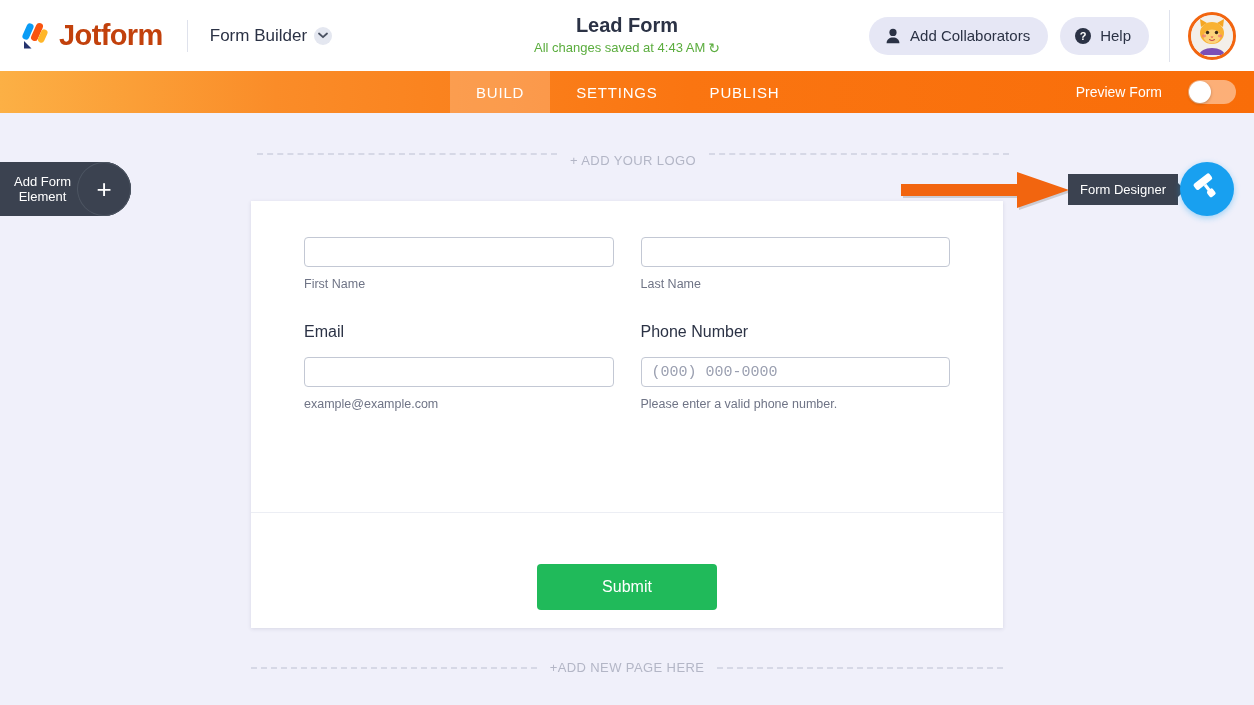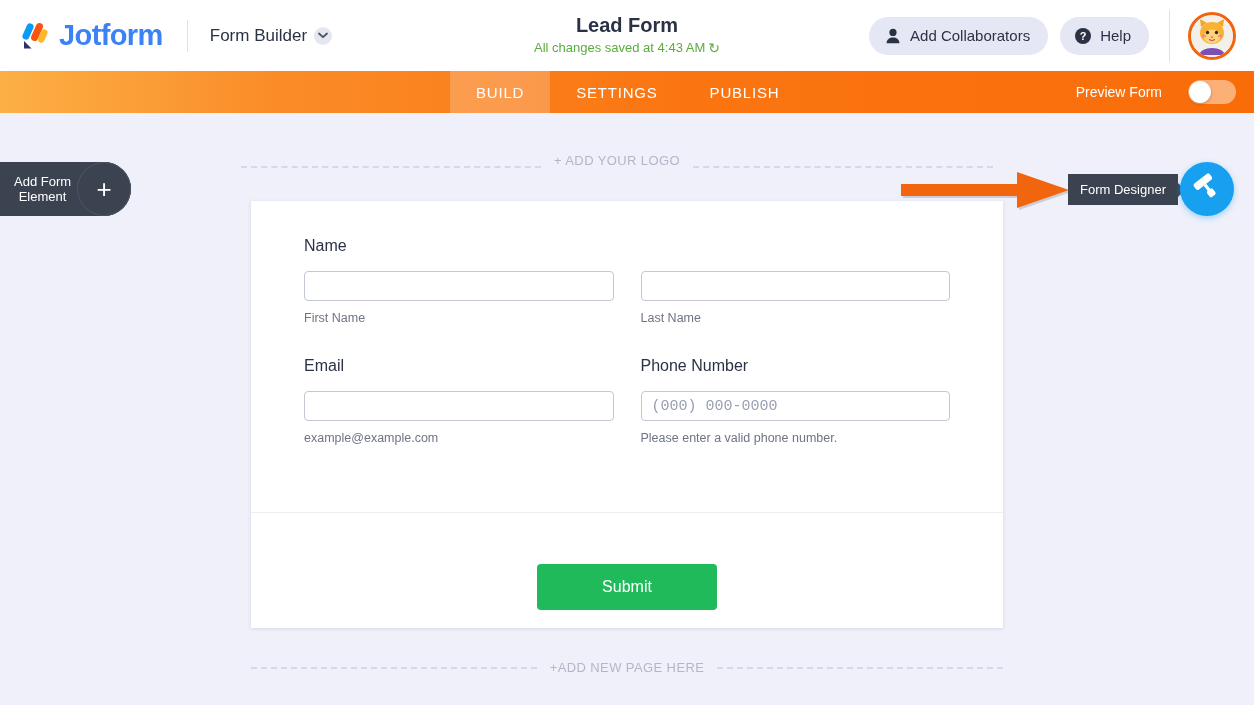--- a/index.html
+++ b/index.html
@@ -12,21 +12,21 @@
   .app { position: relative; width: 1254px; height: 705px; background: #f0f0fa; }
 
   
   .header {
     position: absolute; top: 0; left: 0; width: 1254px; height: 71px;
     background: #ffffff; display: flex; align-items: center;
   }
   .logo-block { display: flex; align-items: center; padding-left: 20px; }
   .logo-mark { width: 30px; height: 30px; position: relative; margin-right: 9px; }
   .logo-word {
-    font-size: 29px; font-weight: bold; color: #3b82f6;
+    font-size: 29px; font-weight: bold; color: #c2410c;
     letter-spacing: -0.6px;
   }
   .hdr-divider {
     width: 1px; height: 32px; background: #dfe2ec; margin: 0 22px 0 24px;
   }
   .form-builder-wrap { display: flex; align-items: center; gap: 7px; }
   .form-builder-label { font-size: 17px; color: #2b3245; }
   .chev-circle {
     width: 18px; height: 18px; border-radius: 50%; background: #e4e7f0;
     display: flex; align-items: center; justify-content: center;
@@ -109,22 +109,22 @@
   }
   .add-circle {
     width: 54px; height: 54px; border-radius: 50%; background: #3b4250;
     display: flex; align-items: center; justify-content: center;
     margin-left: 6px; box-shadow: 0 0 0 1px #4d5562 inset;
   }
   .add-circle .plus { color: #ffffff; font-size: 26px; line-height: 26px; font-weight: 300; }
 
   
   .logo-row {
-    position: absolute; top: 153px; left: 241px; width: 752px;
-    display: flex; align-items: flex-end; gap: 13px;
+    position: absolute; top: 153px; left: 257px; width: 752px;
+    display: flex; align-items: flex-start; gap: 13px;
   }
   .dash { flex: 1; height: 1px; border-top: 2px dashed #d6d8e6; }
   .logo-row-text { font-size: 13px; color: #b3b6c6; letter-spacing: 0.4px; white-space: nowrap; }
 
   .form-card {
     position: absolute; top: 201px; left: 251px; width: 752px; height: 427px;
     background: #ffffff; box-shadow: 0 1px 4px rgba(40,40,80,0.12);
   }
   .fields { padding: 36px 53px 0 53px; }
   .field-row { display: flex; gap: 27px; }
@@ -289,21 +289,20 @@
   <div class="logo-row">
     <span class="dash"></span>
     <span class="logo-row-text">+ ADD YOUR LOGO</span>
     <span class="dash"></span>
   </div>
 
   <div class="form-card">
     <div class="fields">
 
       <div class="field-group">
-        <span class="field-label">Name</span>
         <div class="field-row">
           <div class="field-group">
             <input class="input-box" type="text" placeholder="" style="">
             <span class="sub-label">First Name</span>
           </div>
           <div class="field-group">
             <input class="input-box" type="text" placeholder="" style="">
             <span class="sub-label">Last Name</span>
           </div>
         </div>

